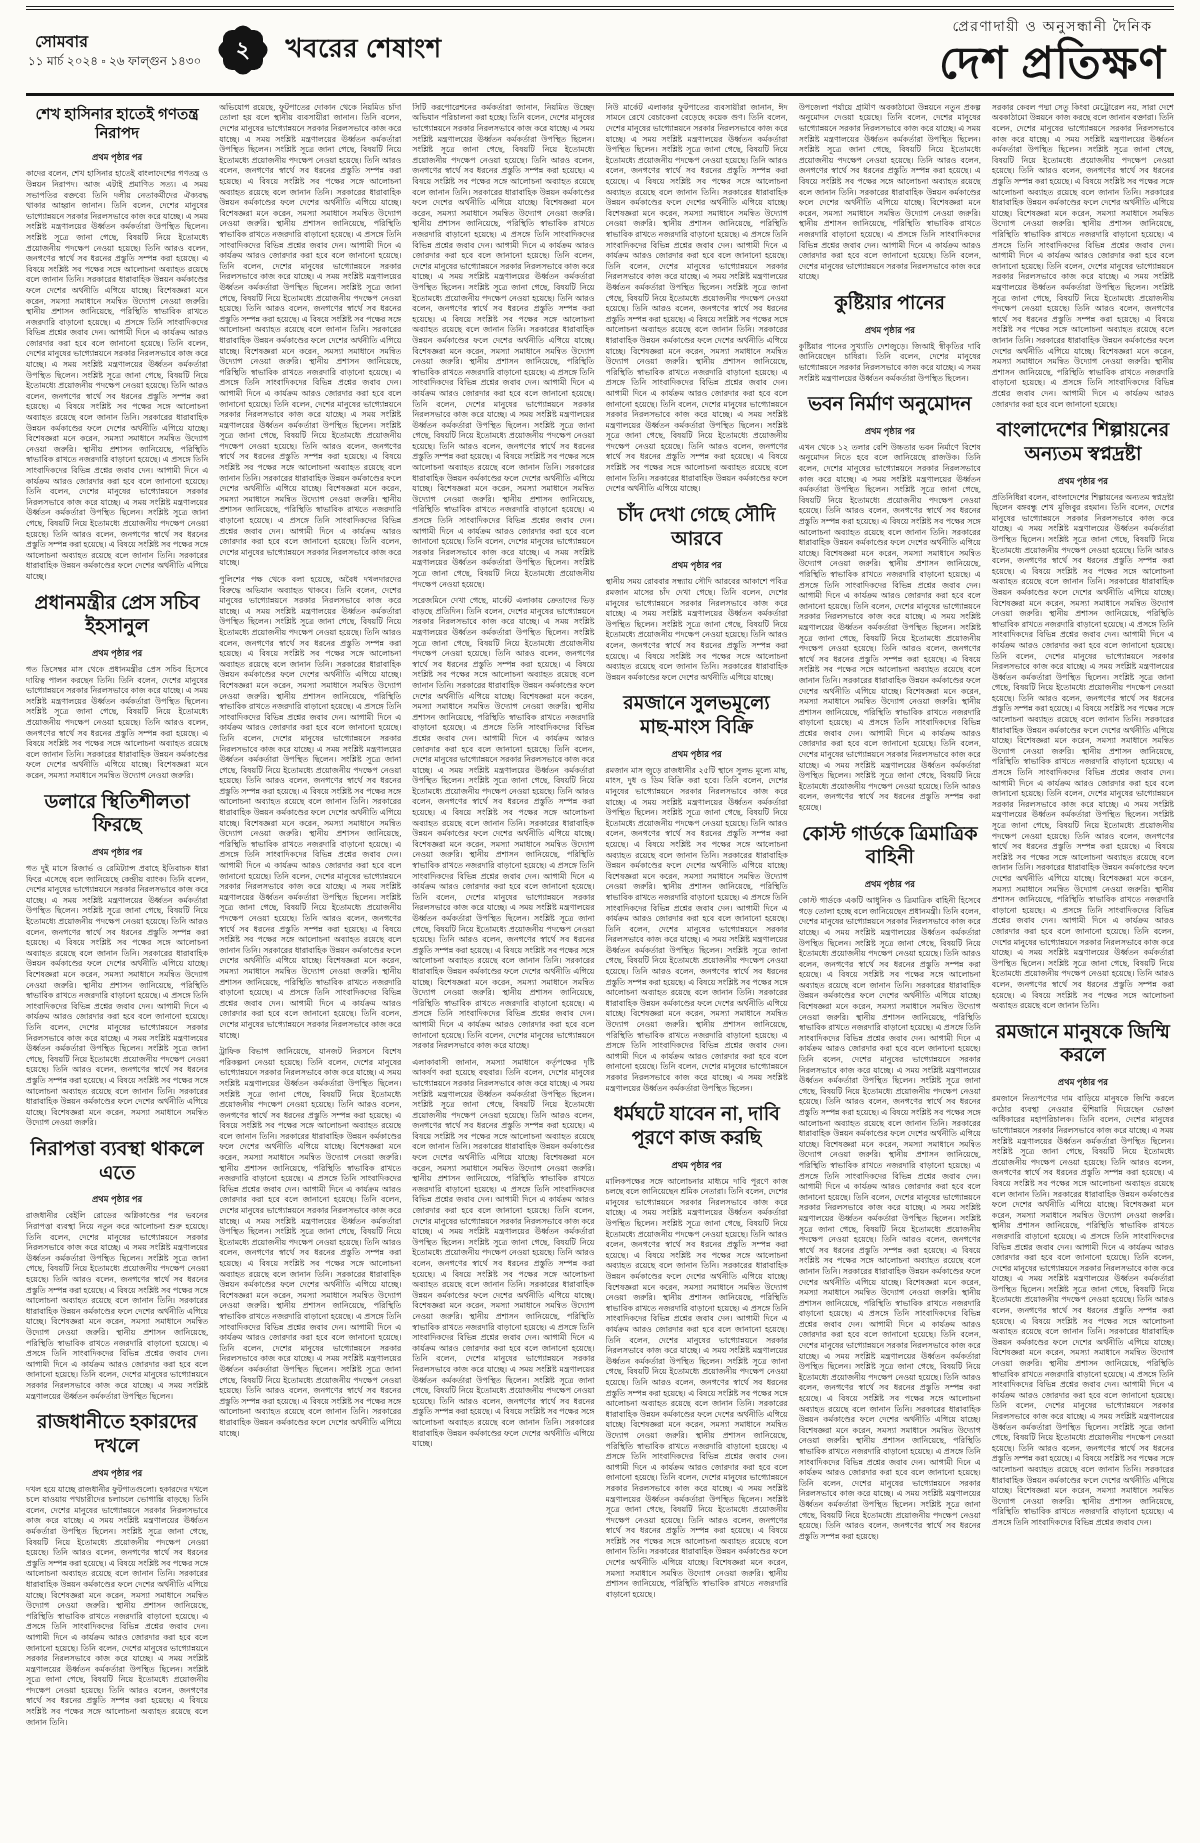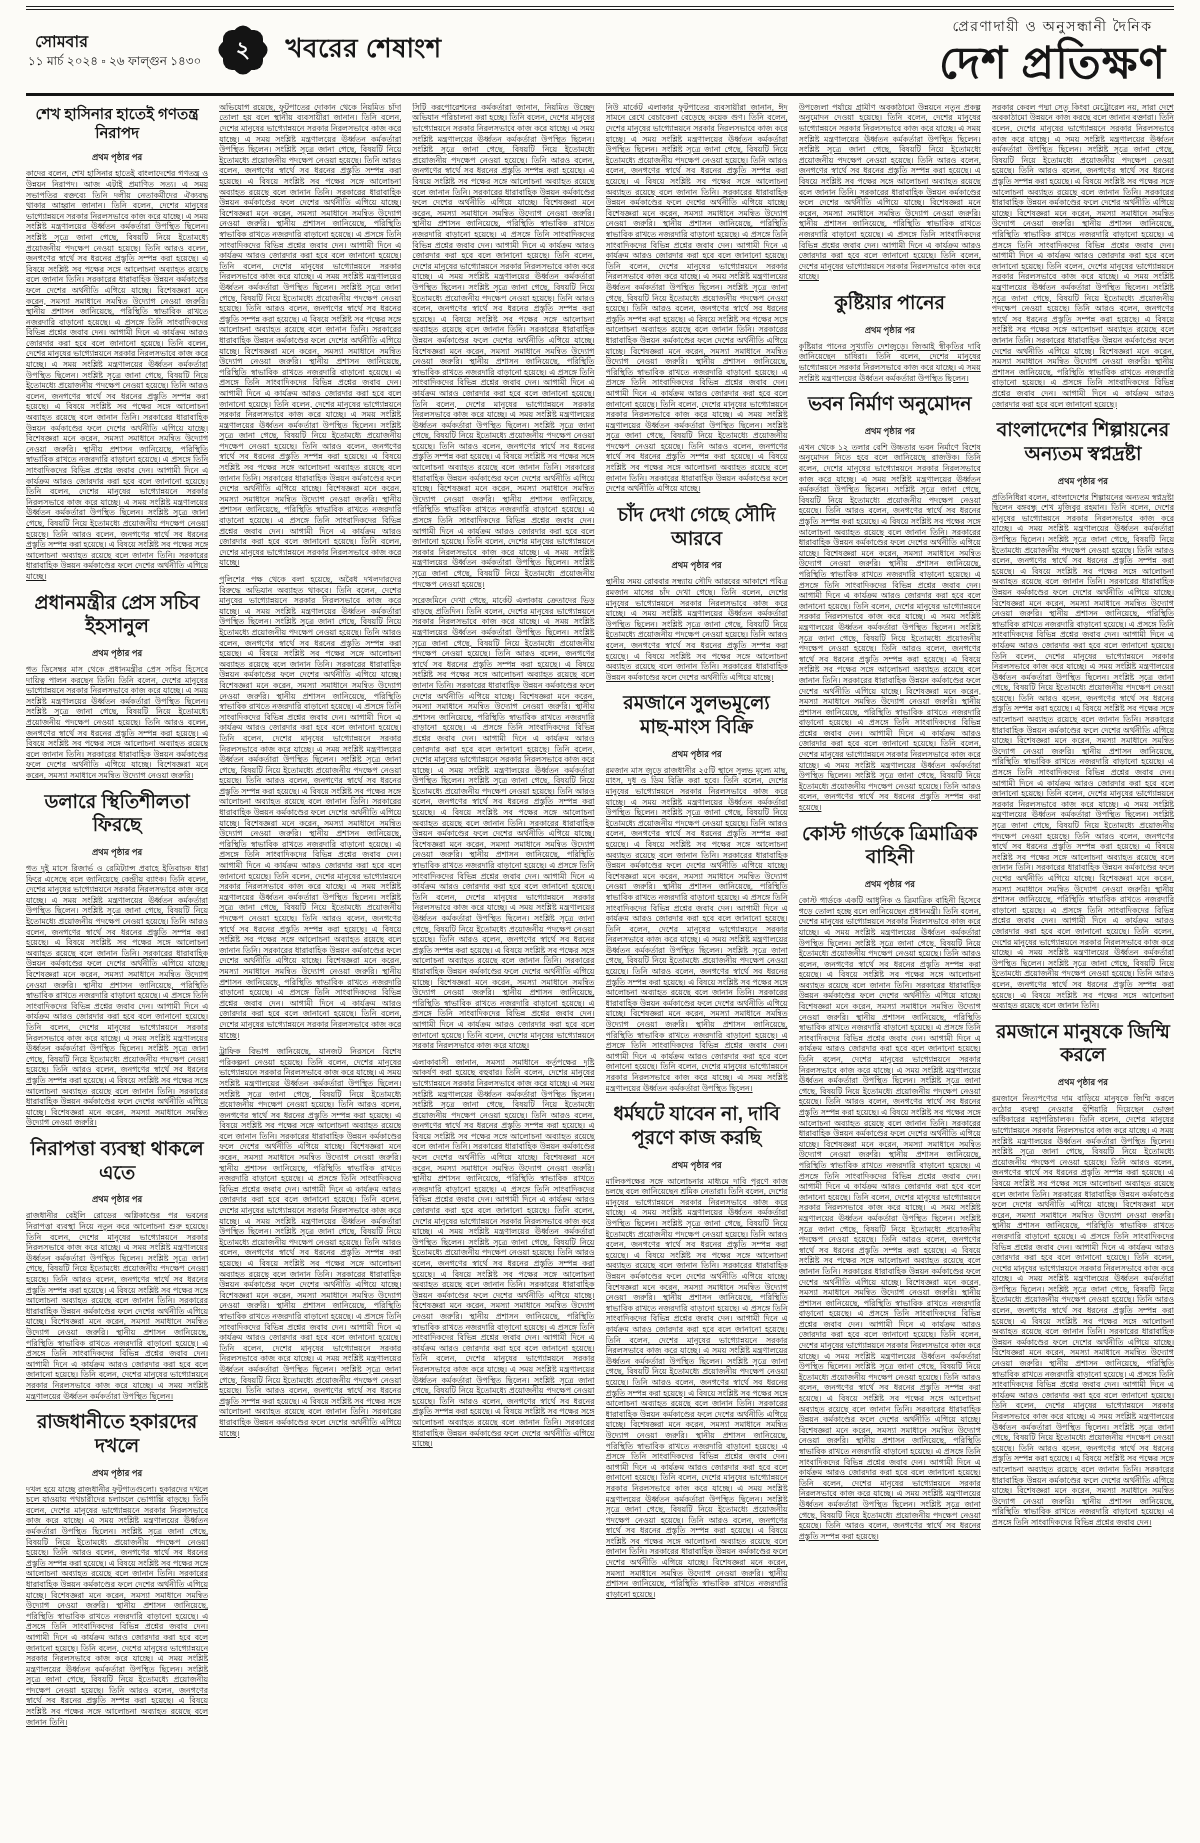--- a/index.html
+++ b/index.html
@@ -39,21 +39,21 @@
   .columns { display: flex; gap: 11px; padding-top: 7px; height: 1752px; overflow: hidden; }
   .col { flex: 1 1 0; overflow: hidden; min-width: 0; }
   .headline {
     font-size: 19px; font-weight: bold; text-align: center;
     line-height: 1.25; margin: 8px 2px 2px;
   }
   .headline.first { margin-top: 2px; font-size: 15px; }
   .continued { font-size: 8.5px; font-weight: bold; text-align: center; margin: 9px 0 4px; }
   .body {
     font-size: 7.9px; line-height: 10.6px; text-align: justify;
-    margin: 0 0 6px; word-break: break-word; text-decoration: underline;
+    margin: 0 0 6px; word-break: break-word;
   }
 </style>
 </head>
 <body>
 
 <div class="page">
   <div class="top-rule"></div>
 
   <header class="masthead-bar">
     <div class="date-block">

